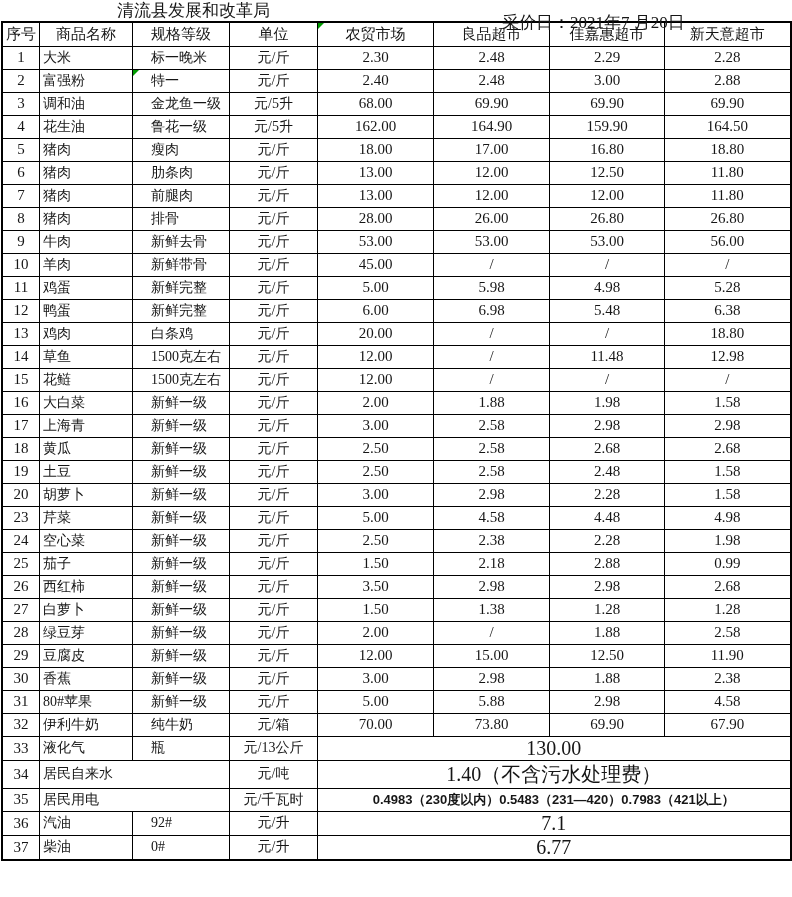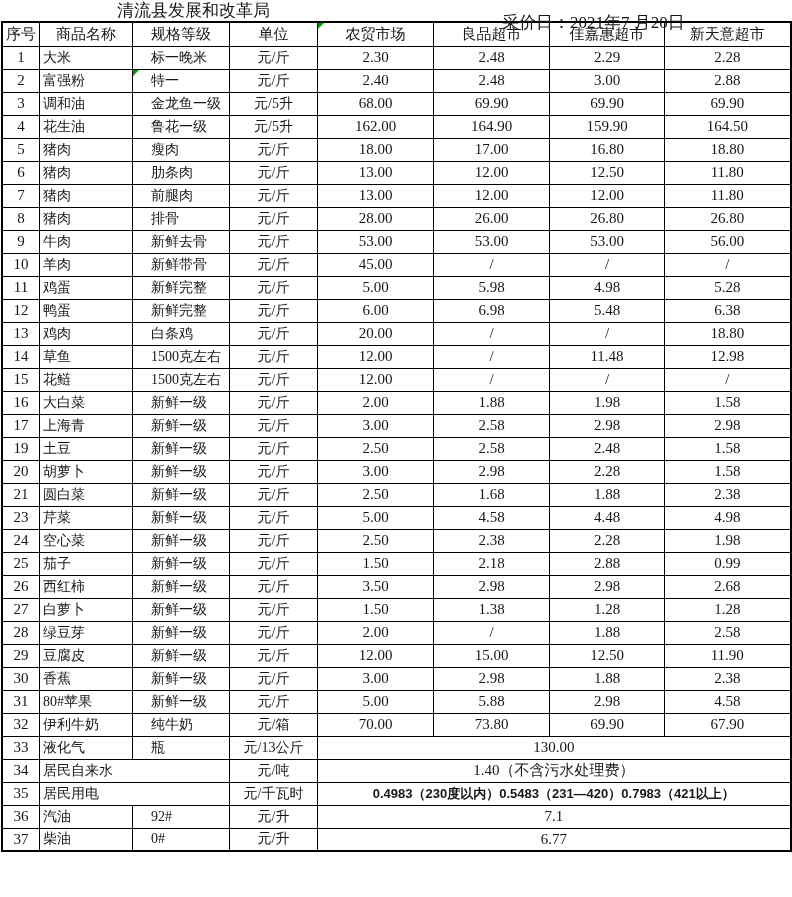--- a/index.html
+++ b/index.html
@@ -31,21 +31,21 @@
     vertical-align: middle;
   }
   tr { height: 23px; }
   thead tr { height: 24px; }
   th { text-align: center; font-size: 15px; }
   .c-no     { text-align: center; font-size: 15px; }
   .c-name   { text-align: left;   font-size: 14px; }
   .c-spec   { text-align: left;   font-size: 14px; padding-left: 18px; }
   .c-unit   { text-align: center; font-size: 14px; }
   .c-price  { text-align: center; font-size: 15px; }
-  .c-merged { text-align: center; font-size: 15px; }
+  .c-merged { text-align: center; font-size: 20px; }
   .elec {
     font-family: "Liberation Sans", "DejaVu Sans", sans-serif;
     font-size: 13px;
     font-weight: bold;
   }
   .tri {
     position: absolute;
     top: 0; left: 0;
     width: 0; height: 0;
     border-top: 6px solid var(--flag-green, #009b00);
@@ -250,48 +250,48 @@
           <td class="c-no"><span>17</span></td>
           <td class="c-name"><span>上海青</span></td>
           <td class="c-spec"><span>新鲜一级</span></td>
           <td class="c-unit"><span>元/斤</span></td>
           <td class="c-price"><span>3.00</span></td>
           <td class="c-price"><span>2.58</span></td>
           <td class="c-price"><span>2.98</span></td>
           <td class="c-price"><span>2.98</span></td>
         </tr>
         <tr>
+          <td class="c-no"><span>18</span></td>
+          <td class="c-name"><span>黄瓜</span></td>
+          <td class="c-spec"><span>新鲜一级</span></td>
+          <td class="c-unit"><span>元/斤</span></td>
+          <td class="c-price"><span>2.50</span></td>
+          <td class="c-price"><span>2.58</span></td>
+          <td class="c-price"><span>2.68</span></td>
+          <td class="c-price"><span>2.68</span></td>
+        </tr>
+        <tr>
           <td class="c-no"><span>19</span></td>
           <td class="c-name"><span>土豆</span></td>
           <td class="c-spec"><span>新鲜一级</span></td>
           <td class="c-unit"><span>元/斤</span></td>
           <td class="c-price"><span>2.50</span></td>
           <td class="c-price"><span>2.58</span></td>
           <td class="c-price"><span>2.48</span></td>
           <td class="c-price"><span>1.58</span></td>
         </tr>
         <tr>
           <td class="c-no"><span>20</span></td>
           <td class="c-name"><span>胡萝卜</span></td>
           <td class="c-spec"><span>新鲜一级</span></td>
           <td class="c-unit"><span>元/斤</span></td>
           <td class="c-price"><span>3.00</span></td>
           <td class="c-price"><span>2.98</span></td>
           <td class="c-price"><span>2.28</span></td>
           <td class="c-price"><span>1.58</span></td>
-        </tr>
-        <tr>
-          <td class="c-no"><span>21</span></td>
-          <td class="c-name"><span>圆白菜</span></td>
-          <td class="c-spec"><span>新鲜一级</span></td>
-          <td class="c-unit"><span>元/斤</span></td>
-          <td class="c-price"><span>2.50</span></td>
-          <td class="c-price"><span>1.68</span></td>
-          <td class="c-price"><span>1.88</span></td>
-          <td class="c-price"><span>2.38</span></td>
         </tr>
         <tr>
           <td class="c-no"><span>23</span></td>
           <td class="c-name"><span>芹菜</span></td>
           <td class="c-spec"><span>新鲜一级</span></td>
           <td class="c-unit"><span>元/斤</span></td>
           <td class="c-price"><span>5.00</span></td>
           <td class="c-price"><span>4.58</span></td>
           <td class="c-price"><span>4.48</span></td>
           <td class="c-price"><span>4.98</span></td>

